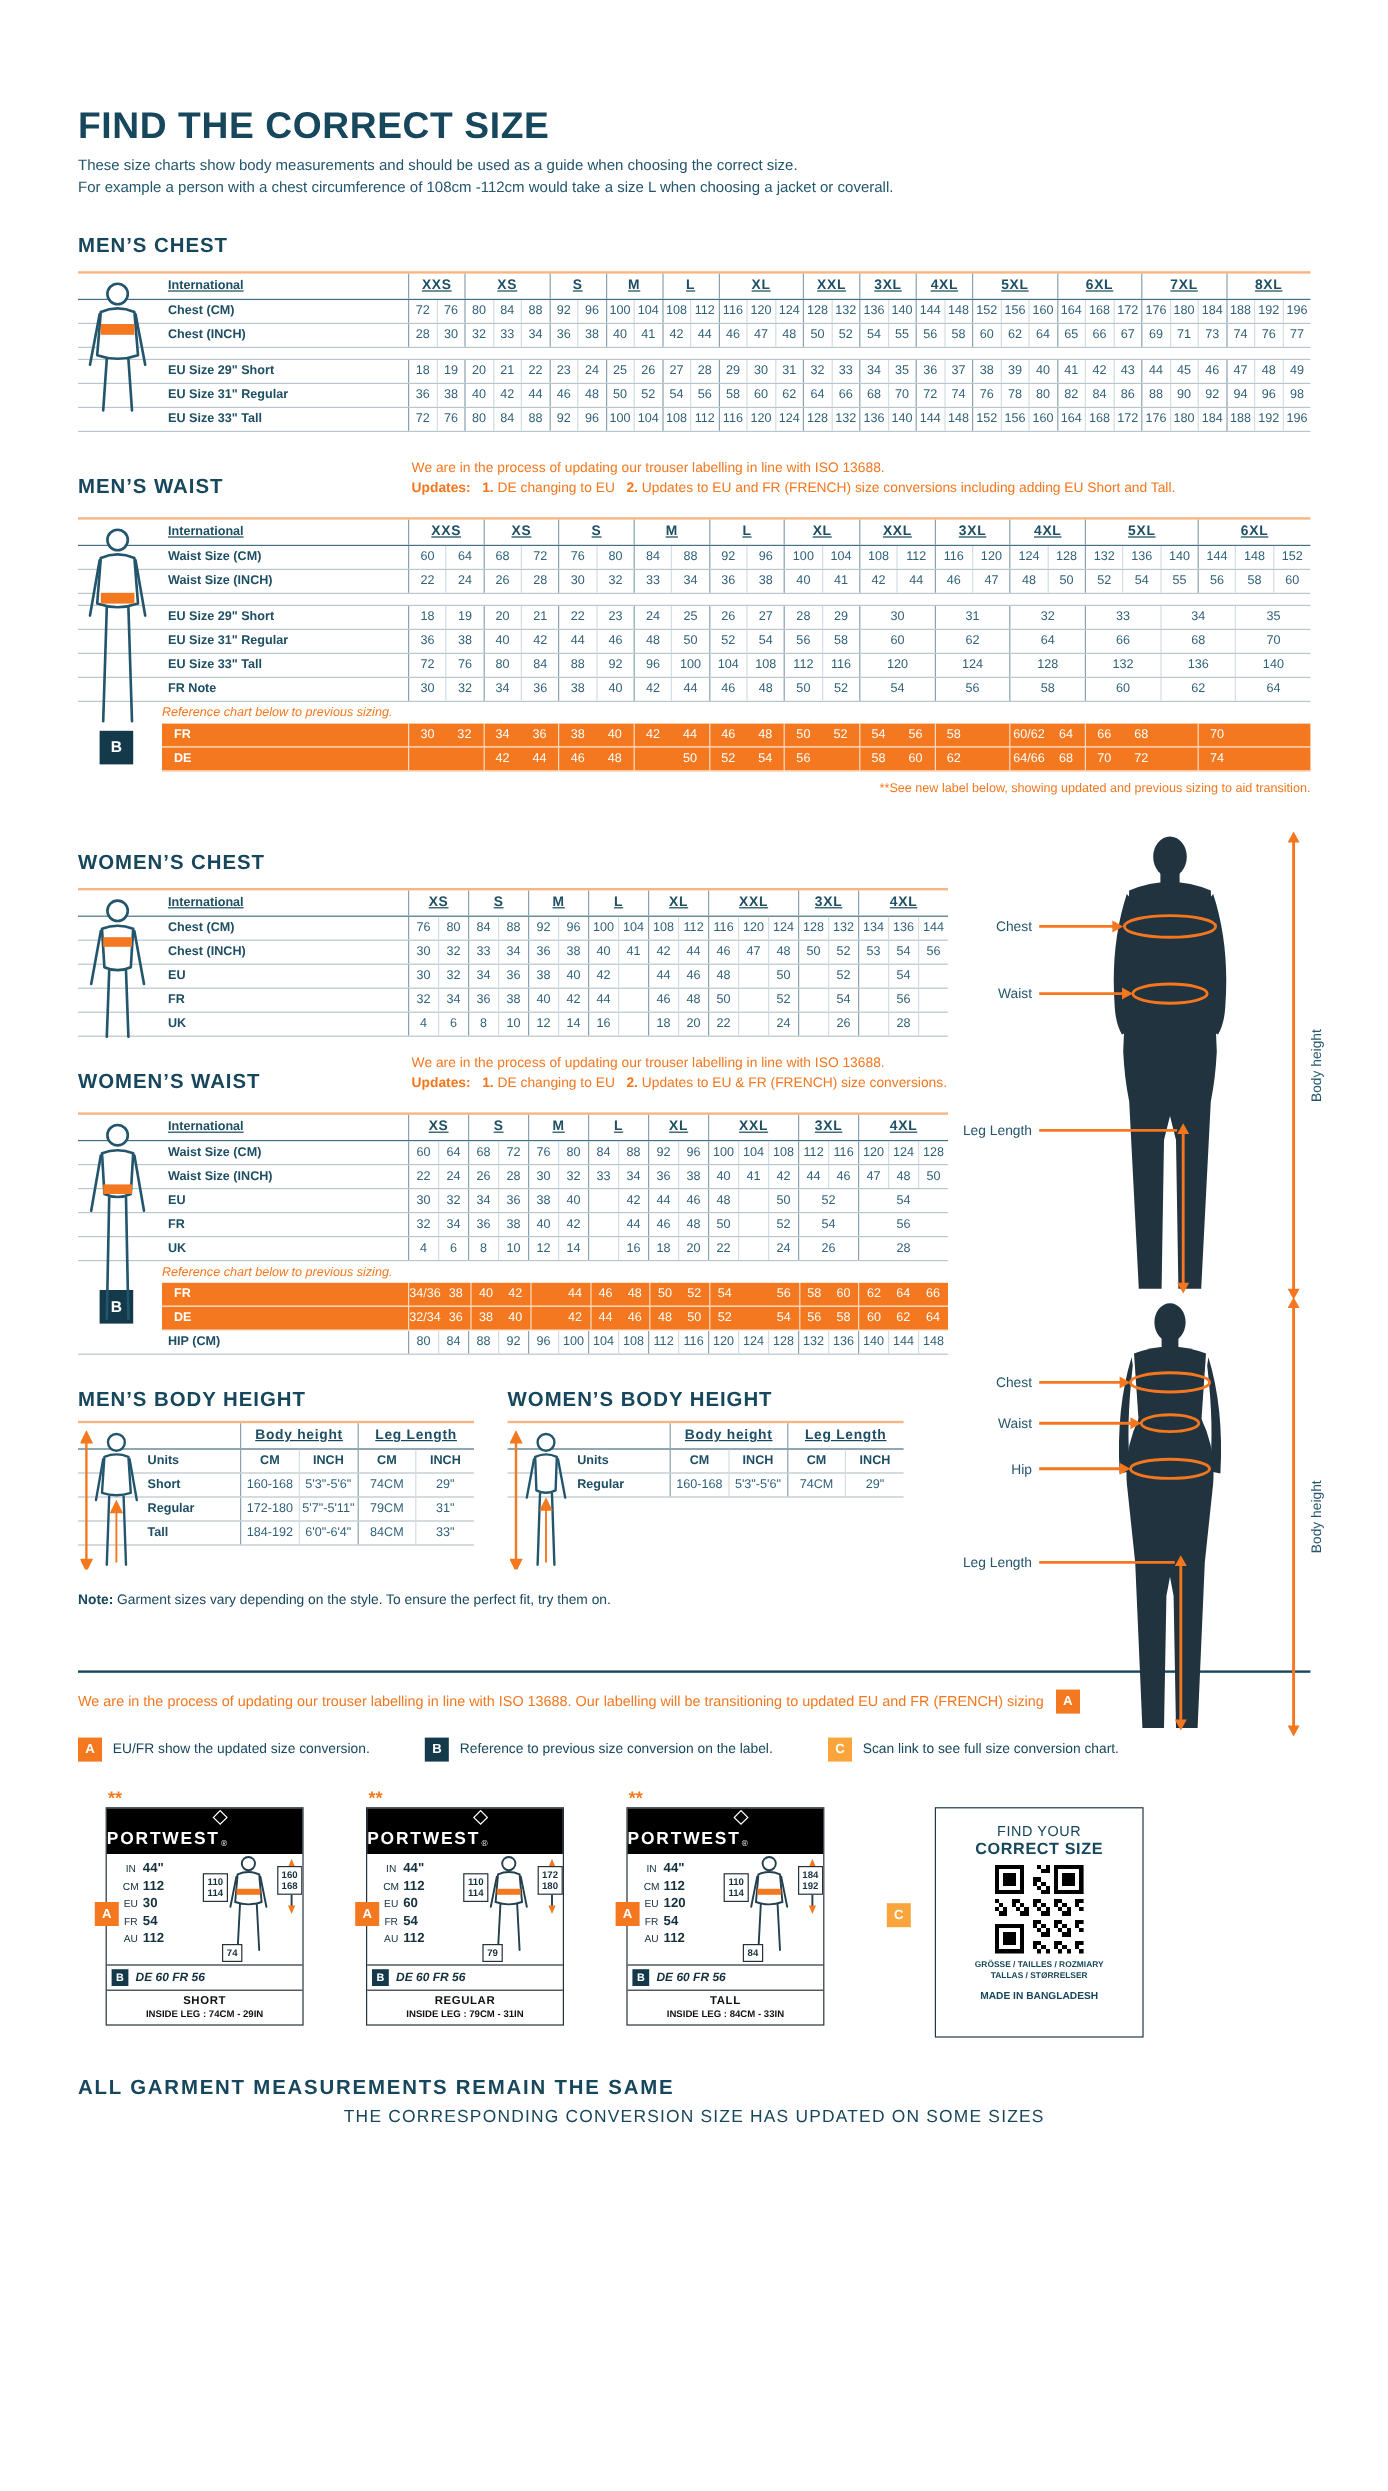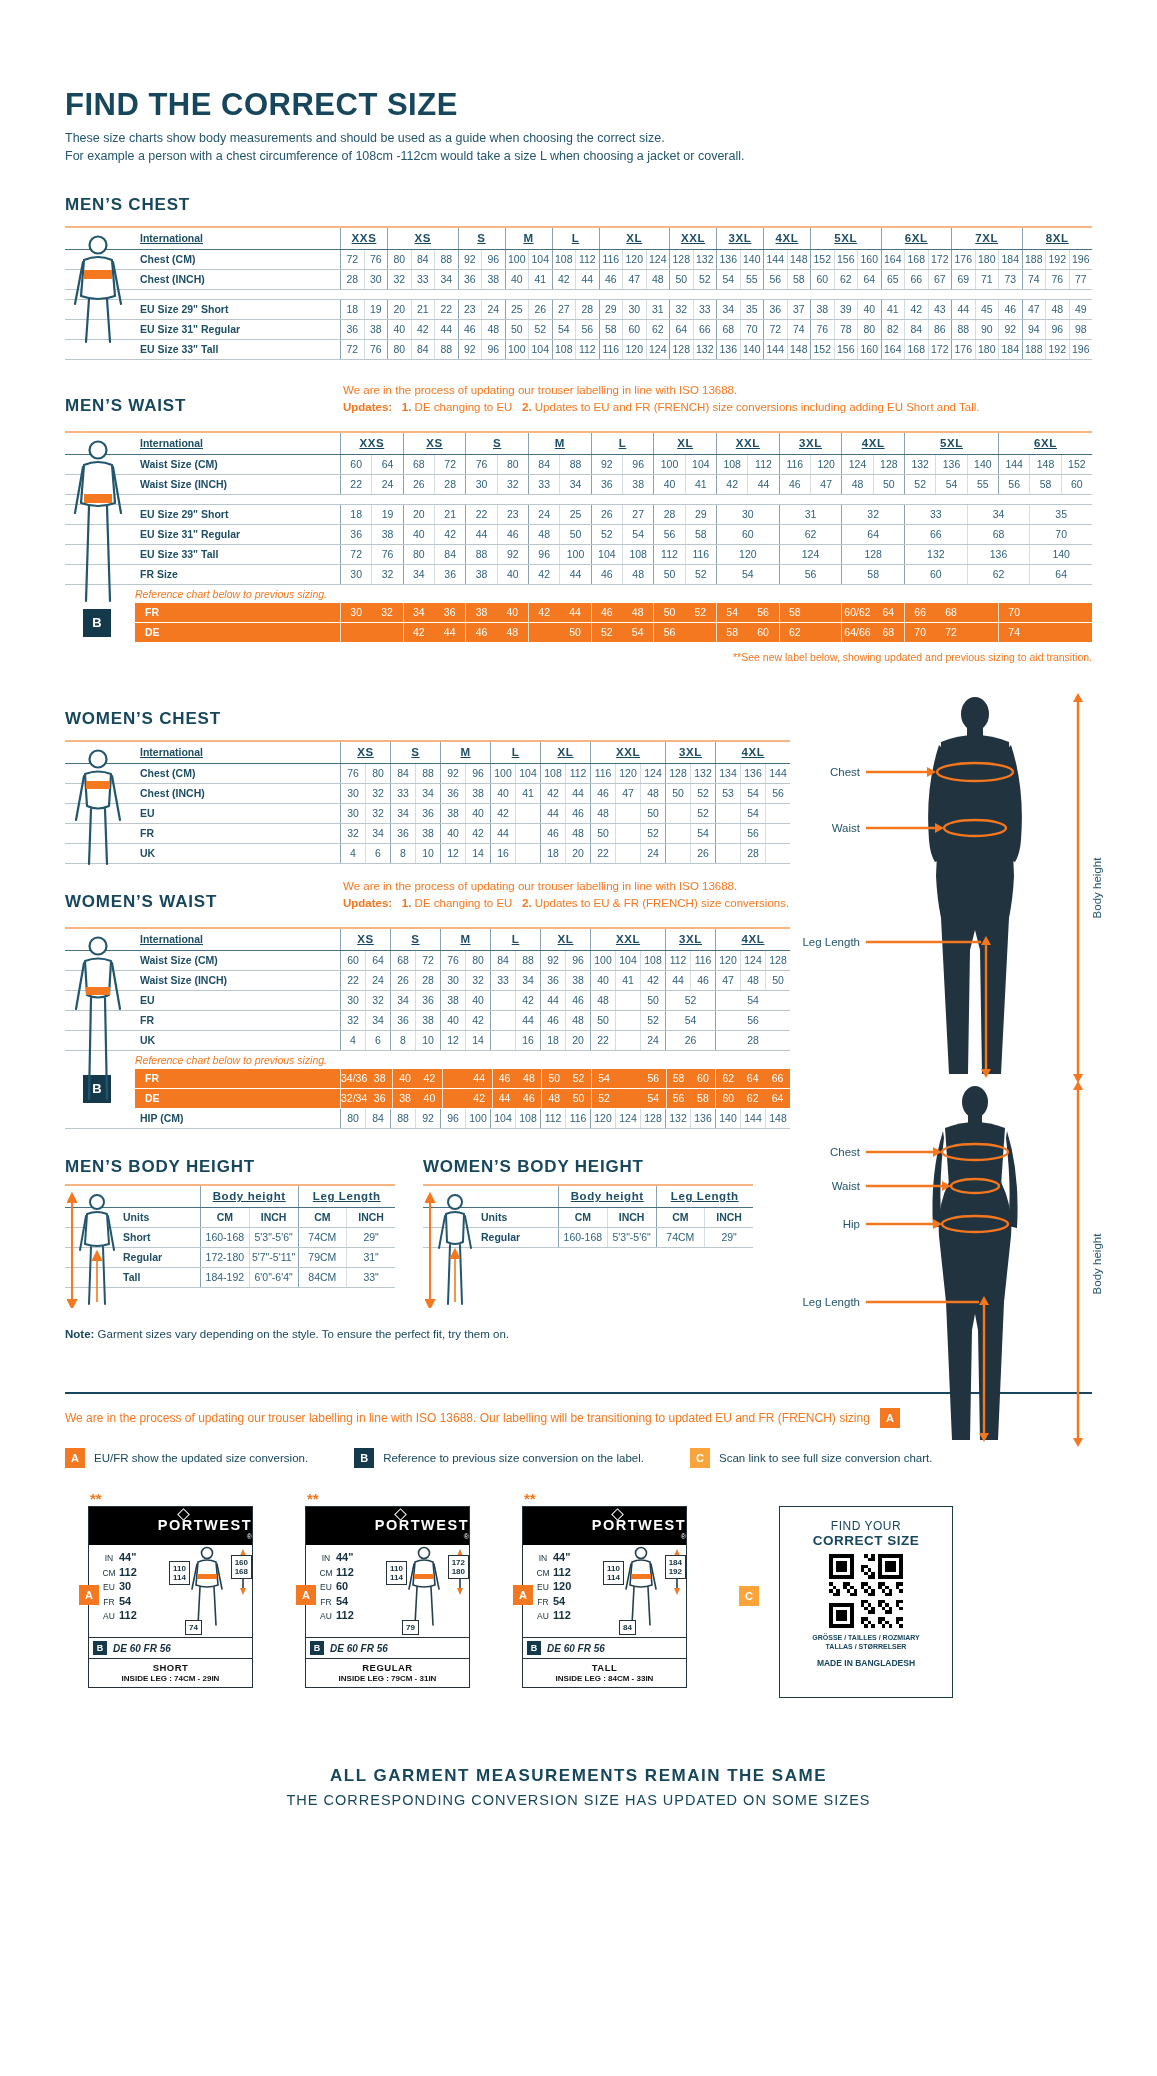--- a/index.html
+++ b/index.html
@@ -59,21 +59,21 @@
   .abadge.c{background:#f9a53c;}
   .uintro .abadge{margin-left:10px;}
   .legend{display:flex;align-items:center;margin-top:20px;font-size:11.5px;color:#17475c;}
   .litem{display:flex;align-items:center;margin-right:46px;}
   .litem .abadge{margin-right:9px;}
   
   .cards{display:flex;margin-top:22px;margin-left:23px;align-items:flex-start;}
   .cardblk{margin-right:52px;width:165px;}
   .stars{color:#f4781f;font-weight:bold;font-size:15px;height:16px;margin-left:2px;}
   .card{border:1px solid #26323a;background:#fff;position:relative;}
-  .banner{background:#000;height:34px;position:relative;display:flex;align-items:flex-end;justify-content:flex-end;padding-bottom:4px;flex-direction:column;}
+  .banner{background:#000;height:34px;position:relative;display:flex;align-items:flex-end;justify-content:flex-start;padding-bottom:4px;}
   .brand{color:#fff;font-weight:bold;font-size:14.5px;letter-spacing:1.5px;}
   .reg{color:#fff;font-size:7px;margin-left:1px;line-height:8px;}
   .diamond{position:absolute;top:3px;left:50%;margin-left:8px;width:7px;height:7px;background:#000;border:1.5px solid #fff;transform:rotate(45deg);}
   .cbody{display:flex;position:relative;height:92px;}
   .sizes{padding:6px 0 0 10px;width:56px;flex:0 0 auto;}
   .srow{display:flex;align-items:baseline;height:14.5px;text-align:center;}
   .sl{width:20px;font-size:8.5px;color:#15303d;}
   .sv{font-size:11px;font-weight:bold;color:#15303d;}
   .picto{position:relative;flex:1;}
   .box{position:absolute;border:1px solid #26323a;background:#fff;font-size:8px;font-weight:bold;line-height:9px;
@@ -88,21 +88,21 @@
   .cfoot{border-top:1px solid #26323a;text-align:center;padding:3px 0 4px 0;}
   .fit{font-size:9.5px;font-weight:bold;color:#111;letter-spacing:.5px;}
   .ileg{font-size:8px;font-weight:bold;color:#111;margin-top:1px;}
   .cbetween{margin:96px 20px 0 0;}
   .qrcard{border:1px solid #1d3a49;width:172px;height:178px;text-align:center;padding-top:12px;margin-top:16px;}
   .q1{font-size:12px;color:#17475c;letter-spacing:.5px;}
   .q2{font-size:13.5px;font-weight:bold;color:#17475c;letter-spacing:.5px;}
   .qr{margin:6px auto 5px auto;display:block;shape-rendering:crispEdges;}
   .q3{font-size:7px;font-weight:bold;color:#17475c;line-height:9px;}
   .q4{font-size:8.5px;font-weight:bold;color:#17475c;margin-top:7px;}
-  .big1{margin-top:68px;text-align:center;font-size:17px;font-weight:bold;letter-spacing:1.5px;color:#17475c;}
+  .big1{margin-top:32px;font-size:17px;font-weight:bold;letter-spacing:1.5px;color:#17475c;}
   .big2{margin-top:6px;text-align:center;font-size:14.5px;letter-spacing:1px;color:#17475c;}
   
   .figman{position:absolute;left:790px;top:688px;width:367px;height:400px;}
   .figwoman{position:absolute;left:790px;top:1078px;width:367px;height:372px;}
   .fig text{font-family:"Liberation Sans",sans-serif;fill:#25566c;font-size:11.5px;}
 </style>
 </head>
 <body>
 
 <div class="page">
@@ -469,21 +469,21 @@
               <div class="td gs">112</div>
               <div class="td">116</div>
               <div class="td gs" style="grid-column: span 2;">120</div>
               <div class="td gs" style="grid-column: span 2;">124</div>
               <div class="td gs" style="grid-column: span 2;">128</div>
               <div class="td gs" style="grid-column: span 2;">132</div>
               <div class="td" style="grid-column: span 2;">136</div>
               <div class="td" style="grid-column: span 2;">140</div>
             </div>
             <div class="trow" style="grid-template-columns: 275px repeat(24, 1fr);">
-              <div class="tl" style="padding-left: 75px;">FR Size</div>
+              <div class="tl" style="padding-left: 75px;">FR Note</div>
               <div class="td gs">30</div>
               <div class="td">32</div>
               <div class="td gs">34</div>
               <div class="td">36</div>
               <div class="td gs">38</div>
               <div class="td">40</div>
               <div class="td gs">42</div>
               <div class="td">44</div>
               <div class="td gs">46</div>
               <div class="td">48</div>

